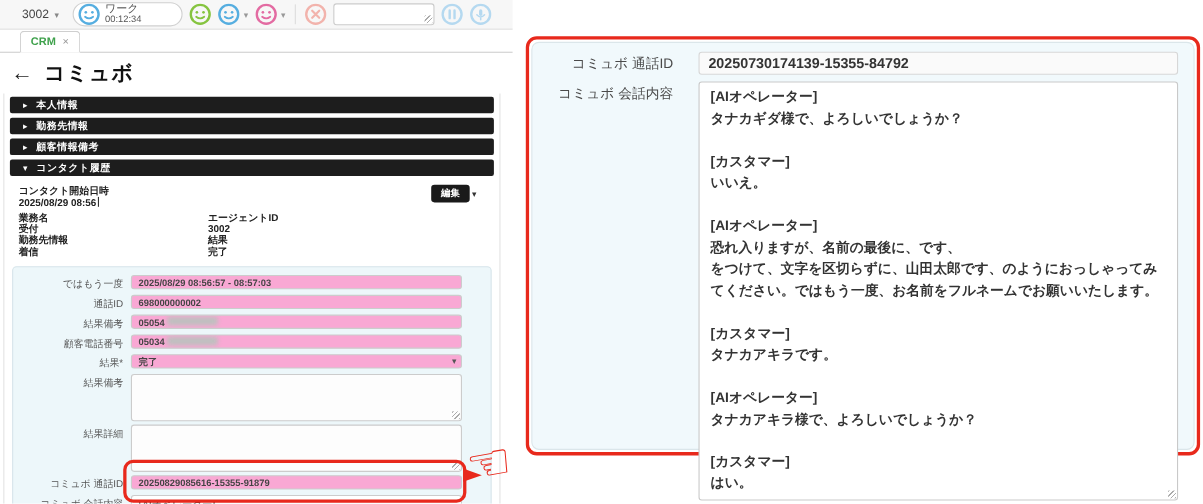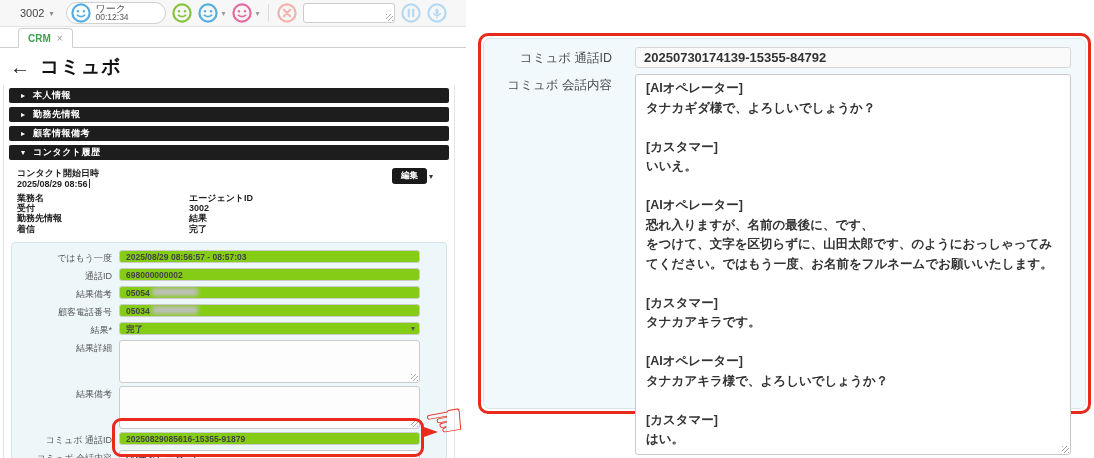--- a/index.html
+++ b/index.html
@@ -63,21 +63,21 @@
   .edit-wrap { position:absolute; right:16px; top:4px; display:flex; align-items:center; gap:2px; }
   .edit-btn { background:#1a1a1a; color:#fff; font-size:8.5px; font-weight:bold; border:none;
               border-radius:3px; padding:2px 9px; cursor:pointer; }
   .edit-caret { font-size:8px; color:#333; cursor:pointer; }
 
   .form-panel { margin:2px 2px 0 2px; border:1px solid #d6e4ea; border-radius:4px; background:#edf7fa;
                 padding:7px 26px 10px 10px; }
   .frow { display:flex; margin-bottom:3px; }
   .flabel { width:90px; flex:0 0 auto; text-align:right; font-size:9px; color:#555; padding-top:2px; }
   .ffield { flex:1; margin-left:7px; position:relative; }
-  .finput { height:13px; border:1px solid #ccc; border-radius:3px; background:#84cc16;
+  .finput { height:13px; border:1px solid #ccc; border-radius:3px; background:#f9a8d4;
             font-size:8.5px; font-weight:bold; color:#444; padding:1px 22px 0 6px; white-space:nowrap; overflow:hidden; }
   .fselect { cursor:pointer; }
   .sel-caret { position:absolute; right:5px; top:2px; font-size:8px; color:#555; }
   .ftextarea { height:43px; border:1px solid #ccc; border-radius:3px; background:#fdfdfd; position:relative; }
   .ftextarea-sm { height:43px; }
   .mask-blur { display:inline-block; width:46px; height:8px; background:#bfbfbf; border-radius:2px;
                filter:blur(2px); margin-left:2px; vertical-align:0; }
   .convo-preview { border:1px solid #ccc; border-radius:3px; background:#fff; min-height:42px;
                    font-size:9px; font-weight:bold; color:#333; line-height:12.5px; padding:2px 6px;
                    white-space:pre-wrap; }
@@ -268,29 +268,29 @@
             </span>
         </div>
         <div class="frow">
           <span class="flabel">結果*</span>
           <span class="ffield">
               <span class="finput fselect" style="display:block">完了</span>
               <span class="sel-caret">▾</span>
             </span>
         </div>
         <div class="frow">
-          <span class="flabel">結果詳細</span>
+          <span class="flabel">結果備考</span>
           <span class="ffield">
               <span class="ftextarea ftextarea-sm" style="display:block">
                 <span class="grip"></span>
               </span>
             </span>
         </div>
         <div class="frow">
-          <span class="flabel">結果備考</span>
+          <span class="flabel">結果詳細</span>
           <span class="ffield">
               <span class="ftextarea ftextarea-sm" style="display:block">
                 <span class="grip"></span>
               </span>
             </span>
         </div>
         <div class="frow">
           <span class="flabel">コミュボ 通話ID</span>
           <span class="ffield">
               <span class="finput" style="display:block">20250829085616-15355-91879</span>

